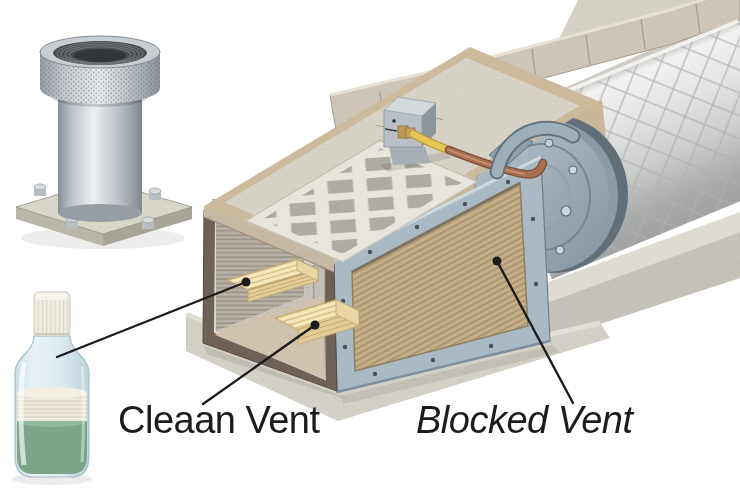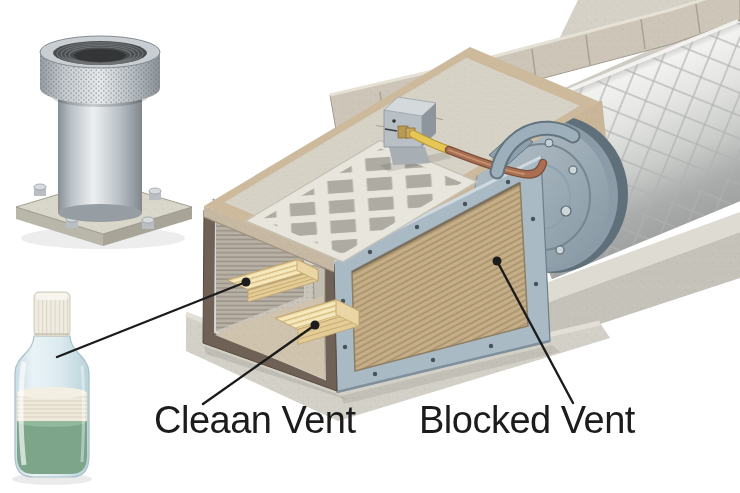--- a/index.html
+++ b/index.html
@@ -1,22 +1,22 @@
 <!DOCTYPE html>
 <html><head>
 <meta charset="utf-8">
 <style>
   html,body{margin:0;padding:0;background:#ffffff;}
   .stage{position:relative;width:740px;height:493px;overflow:hidden;background:#ffffff;
          font-family:"Liberation Sans", sans-serif;}
   .stage svg{position:absolute;left:0;top:0;}
   .callout{position:absolute;color:#1c1c1c;font-size:38px;font-weight:400;
-           letter-spacing:-0.5px;white-space:nowrap;line-height:1;margin-left:36px;}
+           letter-spacing:-0.5px;white-space:nowrap;line-height:1;}
   #lbl-clean{left:118px;top:401px;}
-  #lbl-blocked{left:383px;top:401px;}
+  #lbl-blocked{left:416px;top:401px;font-style:italic;}
 </style>
 </head>
 <body>
 
 <div class="stage">
 <svg width="740" height="493" viewBox="0 0 740 493">
   <defs>
     <pattern id="speckle" width="9" height="9" patternUnits="userSpaceOnUse">
       <circle cx="2" cy="2" r="0.7" fill="#6b675e" fill-opacity="0.14"></circle>
       <circle cx="6" cy="5" r="0.6" fill="#6b675e" fill-opacity="0.10"></circle>

